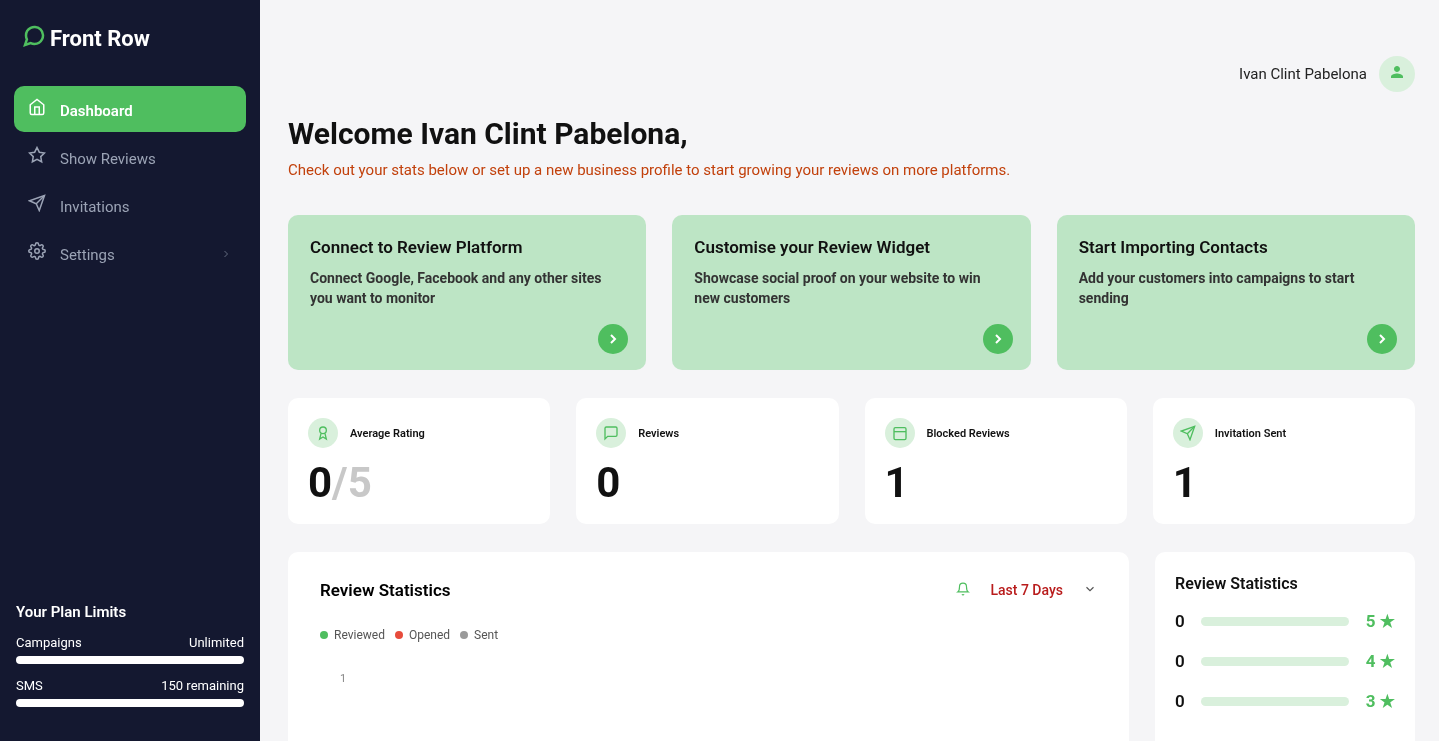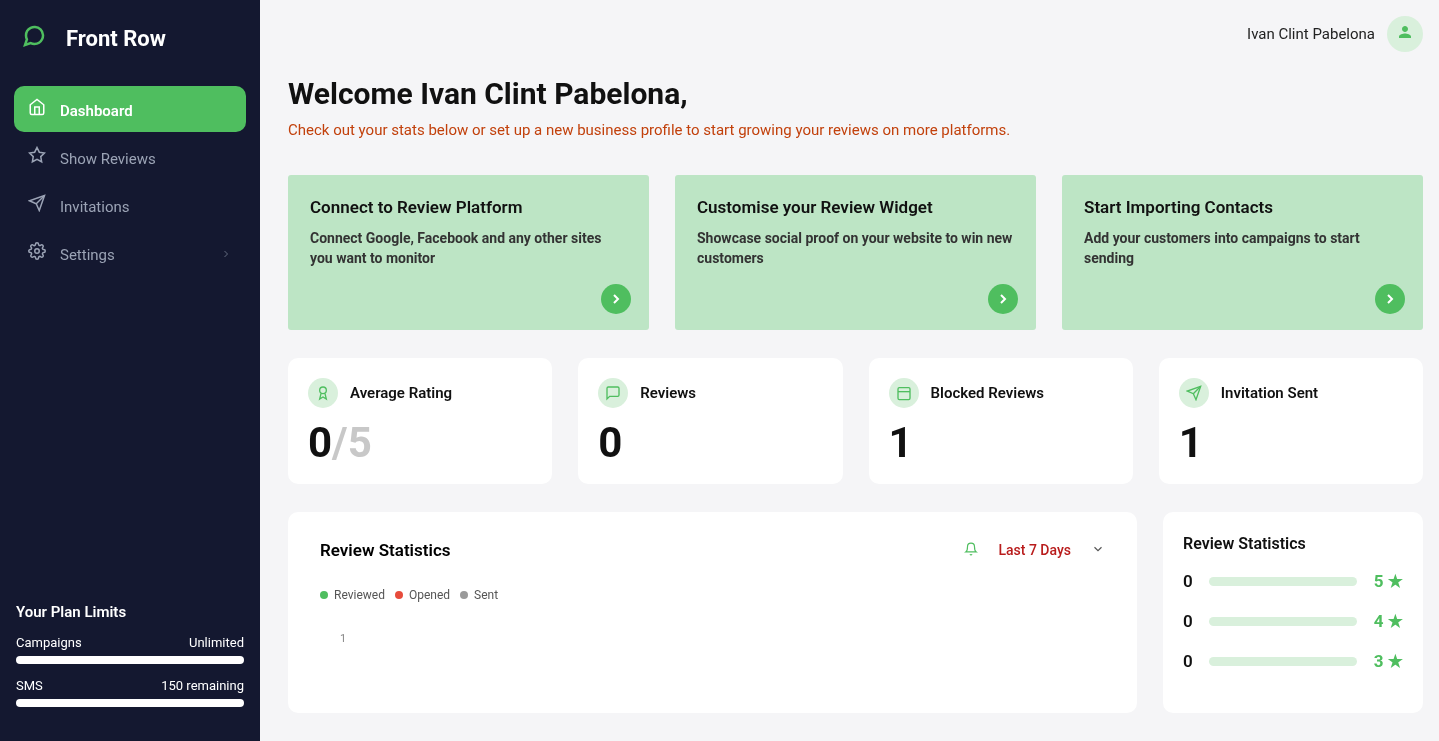--- a/index.html
+++ b/index.html
@@ -17,21 +17,21 @@
       width: 260px;
       background: #141830;
       color: #fff;
       display: flex;
       flex-direction: column;
       padding: 20px 14px;
     }
     .logo {
       display: flex;
       align-items: center;
-      gap: 20px;
+      gap: 4px;
       padding: 4px 8px 24px 8px;
     }
     .logo-icon { width: 24px; height: 24px; }
     .logo-text { font-size: 22px; font-weight: 700; color: #fff; }
     
     .nav { margin-top: 10px; }
     .nav-item {
       display: flex;
       align-items: flex-end;
       gap: 14px;
@@ -69,21 +69,22 @@
       height: 8px;
       background: #fff;
       border-radius: 4px;
       margin-bottom: 14px;
     }
     
     
     .main {
       flex: 1;
       overflow-y: auto;
-      padding: 0 16px 28px 28px;
+      padding: 0 24px 28px 28px;
+      margin-top: 40px;
     }
     
     .topbar {
       display: flex;
       justify-content: flex-end;
       align-items: center;
       gap: 12px;
       padding: 16px 0 0 0;
     }
     .user-name { font-size: 15px; color: #222; }
@@ -101,21 +102,21 @@
     .welcome p { font-size: 15px; color: #c2410c; }
     
     .cards-row {
       display: grid;
       grid-template-columns: repeat(3, 1fr);
       gap: 26px;
       margin-top: 36px;
     }
     .setup-card {
       background: #bde5c5;
-      border-radius: 3px;
+      border-radius: 10px;
       padding: 22px;
       position: relative;
       min-height: 155px;
       cursor: pointer;
     }
     .setup-card h3 { font-size: 17px; font-weight: 600; margin-bottom: 12px; color: #111; }
     .setup-card p { font-size: 14px; color: #333; line-height: 1.4; font-weight: bold; }
     .setup-arrow {
       position: absolute;
       bottom: 16px;
@@ -146,21 +147,21 @@
       margin-bottom: 14px;
     }
     .stat-icon {
       width: 30px; height: 30px;
       border-radius: 50%;
       background: #d9f0dc;
       display: flex;
       align-items: center;
       justify-content: center;
     }
-    .stat-label { font-size: 15px; font-weight: 600; color: #111; }
+    .stat-label { font-size: 11px; font-weight: 600; color: #111; }
     .stat-value { font-size: 42px; font-weight: 700; color: #111; line-height: 1; }
     .stat-value .muted { color: #c8c8c8; }
     
     .bottom-row {
       display: grid;
       grid-template-columns: 1fr 260px;
       gap: 26px;
       margin-top: 28px;
     }
     .chart-card {

